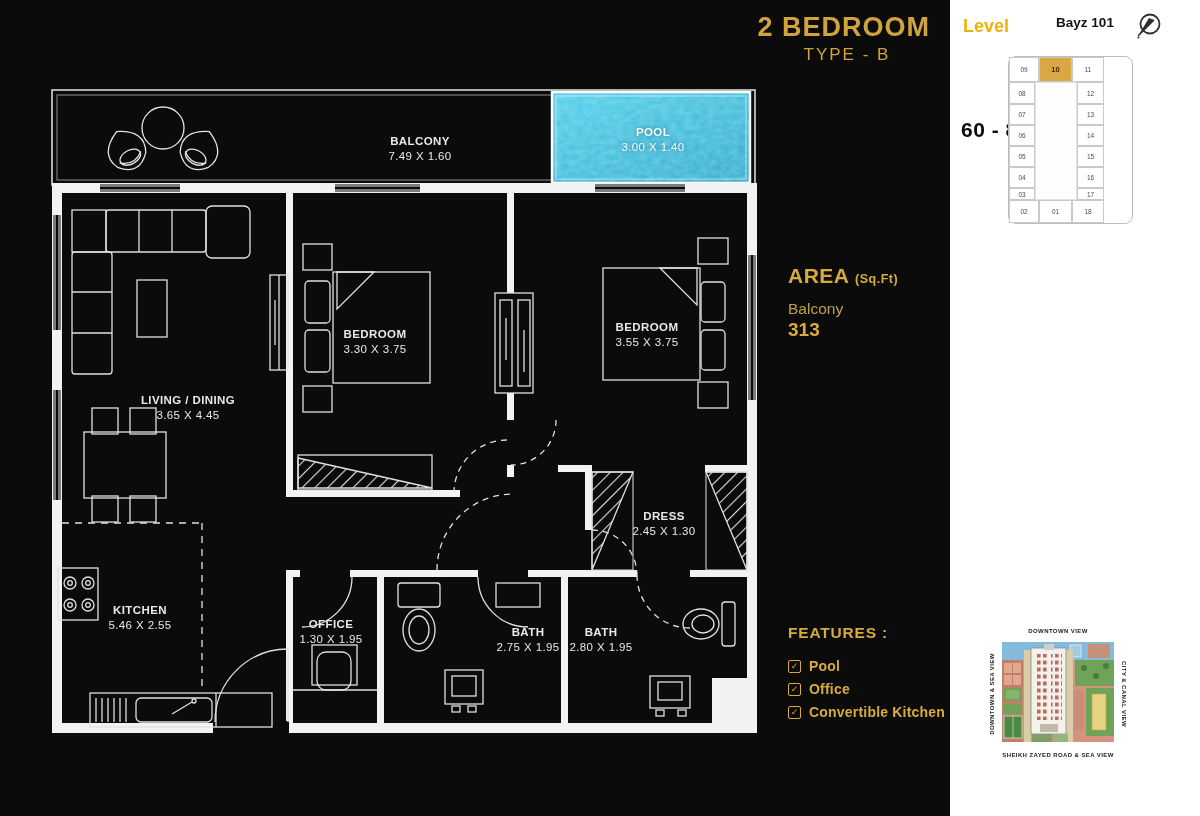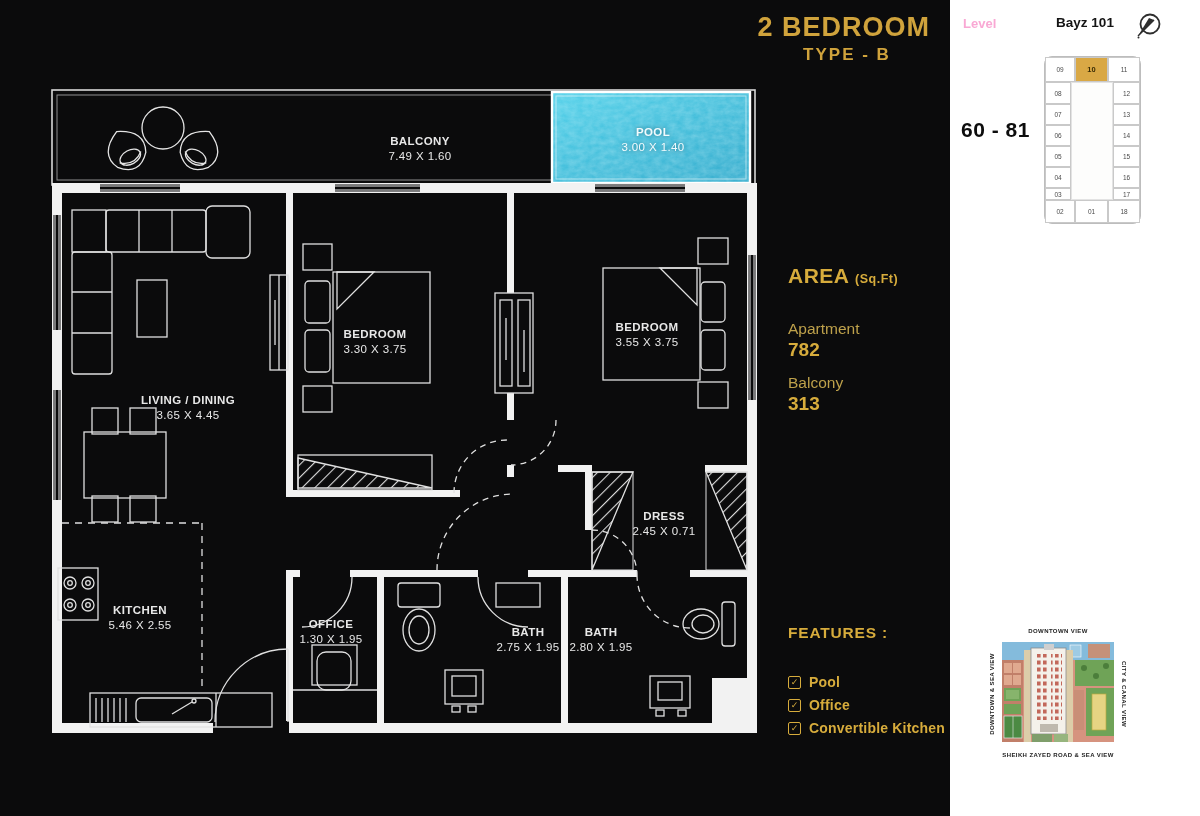--- a/index.html
+++ b/index.html
@@ -10,41 +10,41 @@
   #plan-area{left:0;top:0;width:950px;height:816px;background:#0B0B0C;}
   #plan-svg{left:0;top:0;width:950px;height:816px;}
   .rlabel{position:absolute;transform:translate(-50%,-50%);text-align:center;color:#E8E8E8;
           white-space:nowrap;line-height:14.5px;letter-spacing:.4px;}
   .rlabel .rname{font-size:11.5px;font-weight:700;}
   .rlabel .rdims{font-size:11.5px;font-weight:400;}
   .rlabel.light{color:#F2FBFD;text-shadow:0 0 4px rgba(0,60,80,.6);}
   
   #title-block{left:700px;top:12px;width:230px;text-align:right;color:#D0A33C;}
   #title-main{font-size:27px;font-weight:800;letter-spacing:1px;}
-  #title-sub{font-size:17px;font-weight:700;letter-spacing:2px;text-align:center;padding-left:64px;margin-top:2px;}
+  #title-sub{font-size:17px;font-weight:400;letter-spacing:2px;text-align:center;padding-left:64px;margin-top:2px;}
   
   #area-panel{left:788px;top:264px;width:150px;}
-  #area-heading{color:#D7AC3C;font-weight:800;font-size:21px;letter-spacing:.5px;margin-bottom:32px;}
+  #area-heading{color:#D7AC3C;font-weight:800;font-size:21px;letter-spacing:.5px;margin-bottom:12px;}
   #area-heading .unit{font-size:12.5px;font-weight:800;}
   .area-row{margin-bottom:13px;}
   .area-label{color:#BEA14B;font-size:15.5px;font-weight:400;margin-bottom:1px;}
   .area-value{color:#D7AC3C;font-size:19px;font-weight:800;}
   
   #features-panel{left:788px;top:624px;width:170px;}
-  #features-heading{color:#D7AC3C;font-size:15.5px;font-weight:800;letter-spacing:.8px;margin-bottom:32px;}
+  #features-heading{color:#D7AC3C;font-size:15.5px;font-weight:800;letter-spacing:.8px;margin-bottom:16px;}
   .feat{display:flex;align-items:center;margin-bottom:7px;}
   .cbx{width:11px;height:11px;border:1.5px solid #D7AC3C;border-radius:2px;margin-right:8px;
        display:flex;align-items:center;justify-content:center;font-size:9px;color:#D7AC3C;font-weight:700;}
   .feat-label{color:#D7AC3C;font-size:14px;font-weight:700;letter-spacing:.2px;}
   
   #sidebar{left:950px;top:0;width:250px;height:816px;background:#FFFFFF;}
-  #level-label{left:963px;top:16px;font-size:13px;font-weight:700;color:#f9a8d4;}
+  #level-label{left:963px;top:16px;font-size:18px;font-weight:700;color:#eab308;}
   #building-name{left:1040px;top:15px;width:90px;text-align:center;font-size:13.5px;font-weight:800;color:#141414;}
   #level-range{left:961px;top:118px;font-size:21px;font-weight:800;color:#0d0d0d;letter-spacing:.5px;}
-  #unit-grid{left:1044px;top:56px;width:95px;height:166px;border:1.5px solid #bdbdbd;border-radius:8px;background:#fff;}
+  #unit-grid{left:1008px;top:56px;width:95px;height:166px;border:1.5px solid #bdbdbd;border-radius:8px;background:#fff;padding-left:28px;}
   .ucell{position:absolute;border:0.5px solid #c9c9c9;display:flex;align-items:center;justify-content:center;
          font-size:6.5px;color:#4a4a4a;box-sizing:border-box;background:#fff;}
   .ucell.hl{background:#D9A845;color:#3a2c05;font-weight:700;font-size:7.5px;}
   .ucore{position:absolute;left:26px;top:25px;width:42px;height:118px;background:#fdfdfc;border:1px solid #e3e3e3;box-sizing:border-box;}
   #compass{left:1134px;top:12px;width:30px;height:30px;}
   
   #sitemap-wrap{left:985px;top:622px;width:146px;height:150px;}
   .map-label{position:absolute;font-size:6px;font-weight:700;color:#222;letter-spacing:.4px;white-space:nowrap;}
   #map-top{left:73px;top:6px;transform:translateX(-50%);}
   #map-bottom{left:73px;top:130px;transform:translateX(-50%);}
@@ -319,36 +319,32 @@
   <div class="rlabel" style="left:528px;top:639px">
     <div class="rname">BATH</div>
     <div class="rdims">2.75 X 1.95</div>
   </div>
   <div class="rlabel" style="left:601px;top:639px">
     <div class="rname">BATH</div>
     <div class="rdims">2.80 X 1.95</div>
   </div>
   <div class="rlabel" style="left:664px;top:523px">
     <div class="rname">DRESS</div>
-    <div class="rdims">2.45 X 0.71</div>
+    <div class="rdims">2.45 X 1.30</div>
   </div>
 
   <div id="title-block" class="abs">
     <div id="title-main">2 BEDROOM</div>
     <div id="title-sub">TYPE - B</div>
   </div>
 
   <div id="area-panel" class="abs">
     <div id="area-heading">
       <span>AREA</span>
       <span class="unit">(Sq.Ft)</span>
-    </div>
-    <div class="area-row">
-      <div class="area-label">Apartment</div>
-      <div class="area-value">782</div>
     </div>
     <div class="area-row">
       <div class="area-label">Balcony</div>
       <div class="area-value">313</div>
     </div>
   </div>
 
   <div id="features-panel" class="abs">
     <div id="features-heading">FEATURES :</div>
     <div class="feat">

